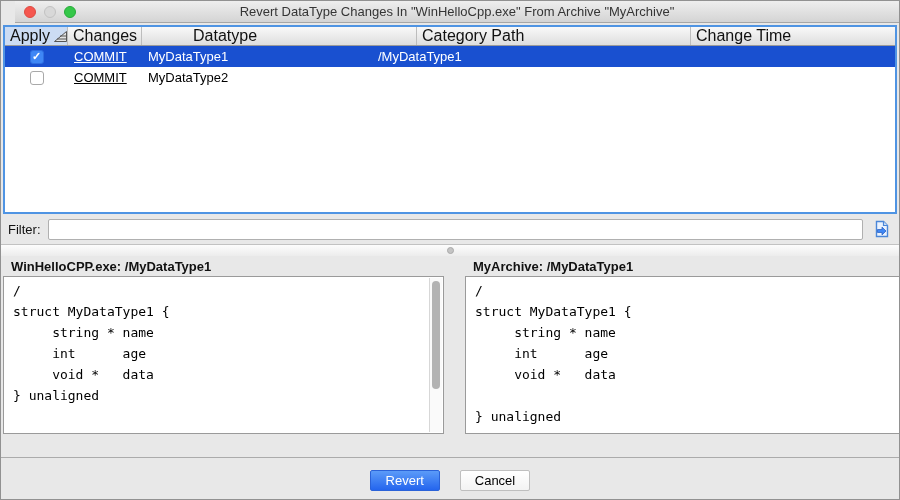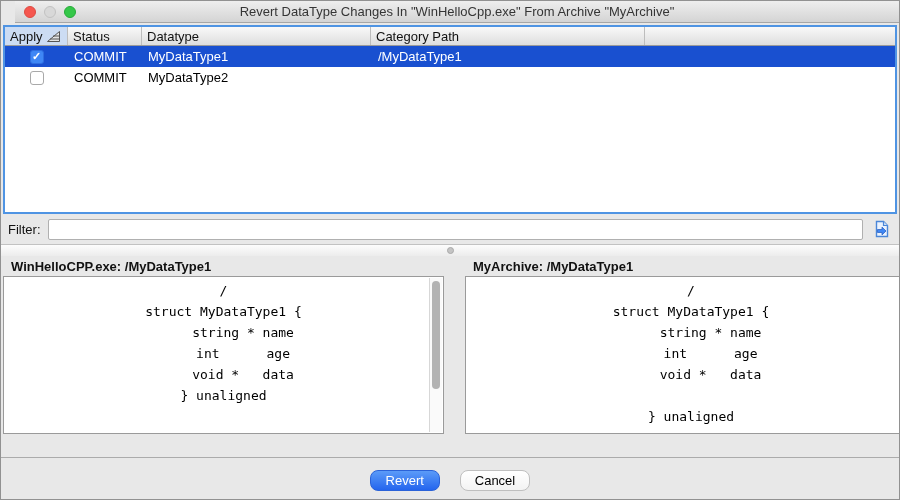--- a/index.html
+++ b/index.html
@@ -19,31 +19,31 @@
   .light.gray  { background:#d8d8d8; border:1px solid #c2c2c2; }
   .light.green { background:#35c749; border:1px solid #27ab39; }
   .title { width:100%; text-align:center; color:#353535; font-size:13px; }
 
   
   .table { position:absolute; top:24px; left:2px; right:2px; height:189px;
            border:2px solid var(--focus-blue); background:#fff; display:flex; flex-direction:column; }
   .thead { display:flex; height:19px; background:linear-gradient(#f9f9f9,#dedede);
            border-bottom:1px solid #9a9a9a; flex:0 0 auto; }
   .th { border-right:1px solid #bdbdbd; display:flex; align-items:center;
-        padding:0 5px; font-size:13px; color:#111; overflow:hidden; white-space:nowrap; }
+        padding:0 5px; font-size:16px; color:#111; overflow:hidden; white-space:nowrap; }
   .th.sorted { background:var(--sorted-hdr); }
-  .th-apply { width:63px; } .th-status { width:74px; } .th-datatype { width:229px; }
+  .th-apply { width:63px; } .th-status { width:74px; } .th-datatype { width:229px;margin-left:46px; }
   .th-category { width:274px; } .th-changetime { flex:1; border-right:none; }
   .sort-icon { margin-left:4px; flex:0 0 auto; }
   .tbody { flex:1; background:#fff; }
   .trow { display:flex; height:21px; align-items:center; }
   .trow.selected { background:var(--sel-blue); color:#fff; }
   .td { overflow:hidden; white-space:nowrap; }
   .c-apply { width:63px; display:flex; justify-content:center; }
-  .c-status { width:74px; padding-left:6px; }
+  .c-status { width:74px; padding-left:6px;text-decoration:underline; }
   .c-datatype { width:229px; padding-left:6px; }
   .c-category { width:274px; padding-left:7px; }
   .c-changetime { flex:1; padding-left:6px; }
   .cb { width:14px; height:14px; border-radius:3px; background:#fff; border:1px solid #a9a9a9;
         display:flex; align-items:center; justify-content:center;
         font-size:11px; font-weight:bold; color:#fff; line-height:1; }
   .cb.checked { background:var(--cb-blue); border-color:#2f6fe0; }
 
   
   .filter-bar { position:absolute; top:213px; left:0; right:0; height:30px;
@@ -56,41 +56,41 @@
                 display:flex; align-items:center; justify-content:center; padding:0; }
 
   
   .splitter { position:absolute; top:243px; left:0; right:0; height:12px;
               border-top:1px solid #c2c2c2; background:linear-gradient(#fdfdfd,#ececec);
               display:flex; align-items:center; justify-content:center; }
   .splitter .dot { width:7px; height:7px; border-radius:50%; background:#c4c4c4;
                    border:1px solid #a9a9a9; }
 
   
-  .panel { position:absolute; top:255px; height:178px;text-align:center; }
+  .panel { position:absolute; top:255px; height:178px; }
   .panel.left  { left:2px;  width:441px; }
   .panel.right { left:464px; width:452px; }
   .panel-header { height:20px; display:flex; align-items:center; padding-left:8px;
                   font-weight:bold; color:#111; }
   .code { position:absolute; top:20px; left:0; right:0; bottom:0; background:#fff;
           border:1px solid #9a9a9a; overflow:hidden;
           font-family:"DejaVu Sans Mono", monospace; font-size:13px; }
   .code-inner { padding:3px 9px; }
   .code-line { white-space:pre; line-height:21px; height:21px; color:#000; }
   .code-line.red { color:var(--err-red); }
   .vscroll { position:absolute; top:1px; right:1px; bottom:1px; width:13px;
              background:#fafafa; border-left:1px solid #d7d7d7; }
   .vthumb { position:absolute; top:3px; left:2px; width:8px; height:108px;
             background:#b3b3b3; border-radius:5px; }
 
   
   .bottom-line { position:absolute; top:456px; left:0; right:0; height:1px; background:#ababab; }
   .button-row { position:absolute; top:469px; left:0; right:0; display:flex;
                 justify-content:center; gap:20px; }
-  .btn { height:21px; border-radius:8px; font-size:13px; padding:0 14px; min-width:70px;
+  .btn { height:21px; border-radius:2px; font-size:13px; padding:0 14px; min-width:70px;
          font-family:"Liberation Sans", sans-serif; }
   .btn.primary { background:linear-gradient(#5b9bf8,#2465ee); border:1px solid #2a62d8; color:#fff; }
   .btn.plain   { background:linear-gradient(#ffffff,#f3f3f3); border:1px solid #bfbfbf; color:#000; }
 </style>
 </head>
 <body>
 
 <div class="window">
 
   <div class="titlebar">
@@ -105,23 +105,24 @@
   <div class="table">
     <div class="thead">
       <div class="th th-apply sorted">
         <span>Apply</span>
         <svg class="sort-icon" width="13" height="11" viewBox="0 0 13 11">
           <polygon points="12.5,0.5 12.5,10.5 0.5,10.5" fill="#e3e3e3" stroke="#555" stroke-width="1"></polygon>
           <line x1="6" y1="5" x2="12" y2="5" stroke="#555" stroke-width="1"></line>
           <line x1="3" y1="8" x2="12" y2="8" stroke="#555" stroke-width="1"></line>
         </svg>
       </div>
-      <div class="th th-status">Status</div>
+      <div class="th th-status">Changes</div>
       <div class="th th-datatype">Datatype</div>
       <div class="th th-category">Category Path</div>
+      <div class="th th-changetime">Change Time</div>
     </div>
     <div class="tbody" id="tbody">
         <div class="trow selected">
           <div class="td c-apply">
             <span class="cb checked">✓</span>
           </div>
           <div class="td c-status">COMMIT</div>
           <div class="td c-datatype">MyDataType1</div>
           <div class="td c-category">/MyDataType1</div>
           <div class="td c-changetime"></div>

